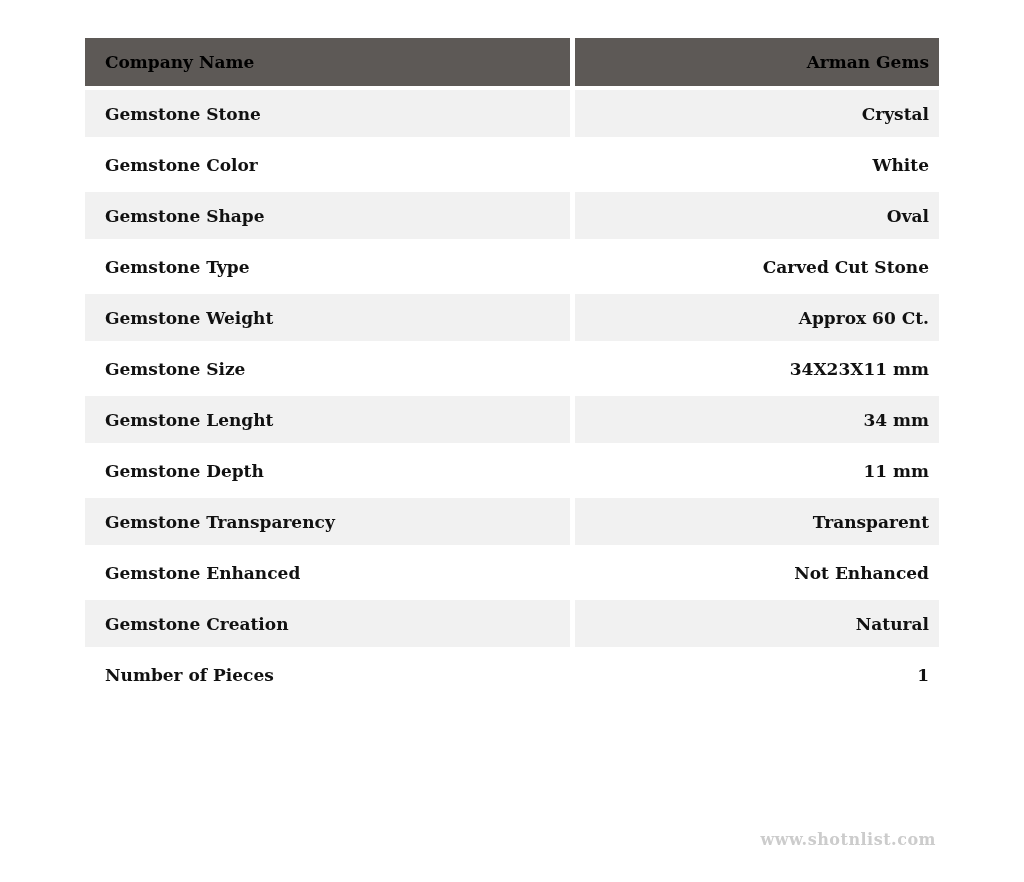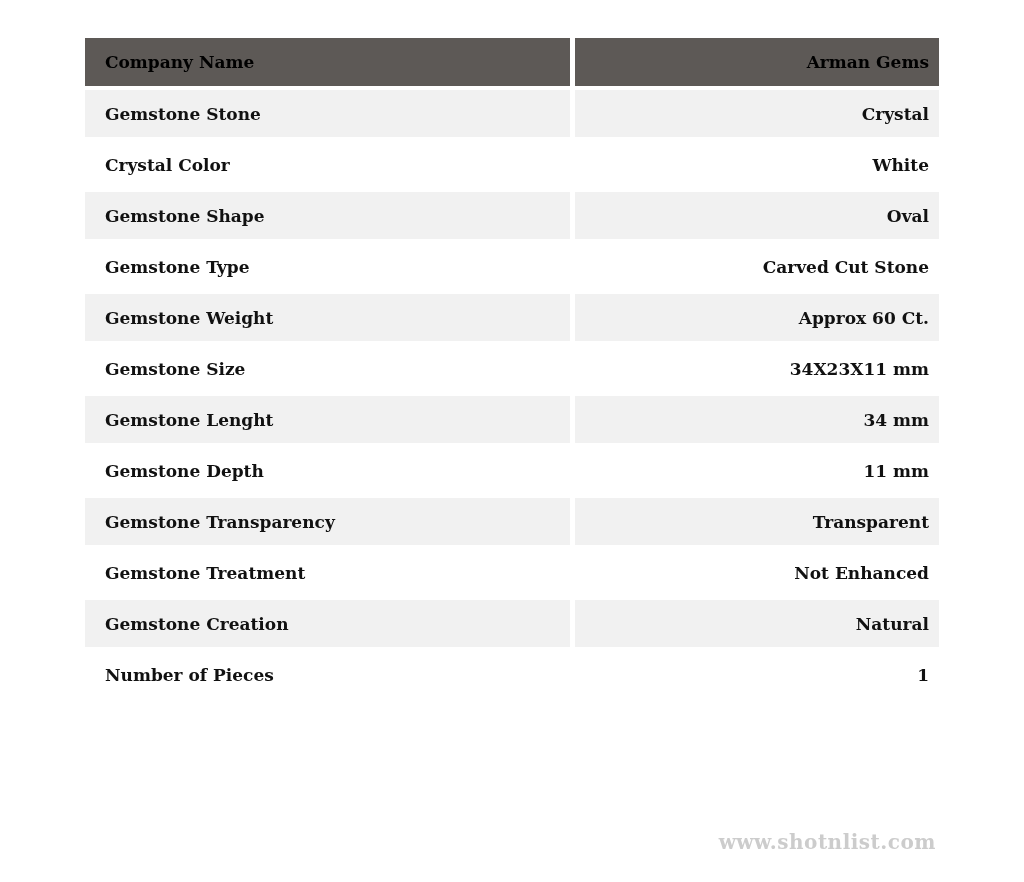--- a/index.html
+++ b/index.html
@@ -48,21 +48,21 @@
     background: var(--row-bg, #ffffff);
   }
   .spec-table tbody tr:nth-child(odd) td {
     background: var(--row-alt-bg, #f1f1f1);
   }
   .watermark {
     position: absolute;
     top: 830px;
     right: 88px;
     font-weight: bold;
-    font-size: 20px;
+    font-size: 16px;
     color: var(--watermark, #cccccc);
     letter-spacing: 0.5px;
   }
 </style>
 </head>
 <body>
 
 <div class="canvas">
   <table class="spec-table">
     <thead>
@@ -70,21 +70,21 @@
         <th class="col-key">Company Name</th>
         <th class="col-val">Arman Gems</th>
       </tr>
     </thead>
     <tbody id="spec-rows">
         <tr>
           <td class="col-key">Gemstone Stone</td>
           <td class="col-val">Crystal</td>
         </tr>
         <tr>
-          <td class="col-key">Crystal Color</td>
+          <td class="col-key">Gemstone Color</td>
           <td class="col-val">White</td>
         </tr>
         <tr>
           <td class="col-key">Gemstone Shape</td>
           <td class="col-val">Oval</td>
         </tr>
         <tr>
           <td class="col-key">Gemstone Type</td>
           <td class="col-val">Carved Cut Stone</td>
         </tr>
@@ -102,21 +102,21 @@
         </tr>
         <tr>
           <td class="col-key">Gemstone Depth</td>
           <td class="col-val">11 mm</td>
         </tr>
         <tr>
           <td class="col-key">Gemstone Transparency</td>
           <td class="col-val">Transparent</td>
         </tr>
         <tr>
-          <td class="col-key">Gemstone Treatment</td>
+          <td class="col-key">Gemstone Enhanced</td>
           <td class="col-val">Not Enhanced</td>
         </tr>
         <tr>
           <td class="col-key">Gemstone Creation</td>
           <td class="col-val">Natural</td>
         </tr>
         <tr>
           <td class="col-key">Number of Pieces</td>
           <td class="col-val">1</td>
         </tr>

